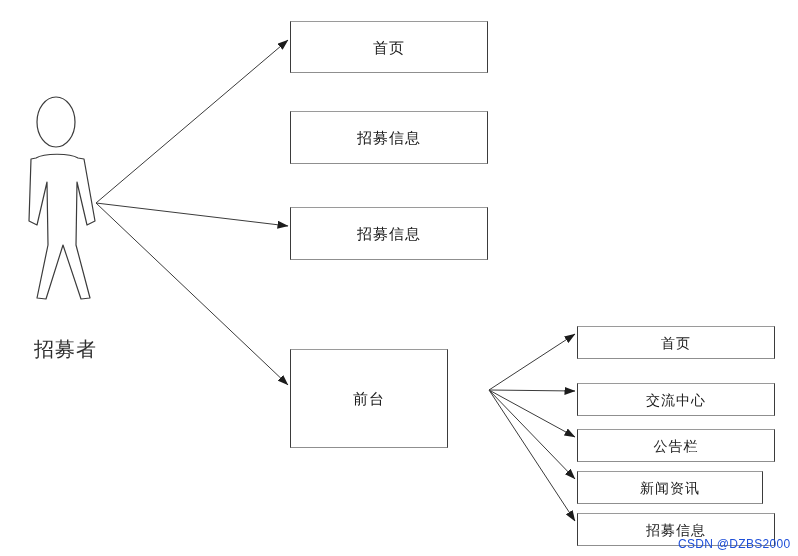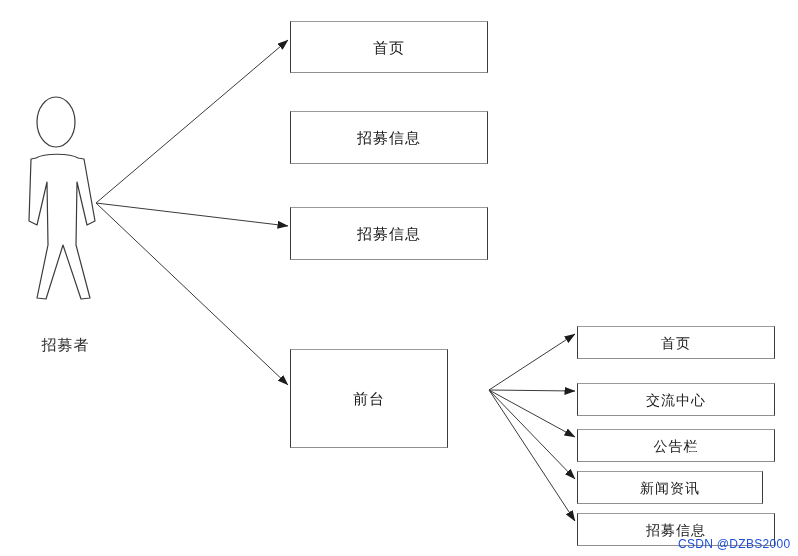--- a/index.html
+++ b/index.html
@@ -65,21 +65,21 @@
     height: 210px;
     z-index: 2;
   }
   #actor-label {
     position: absolute;
     left: 18px;
     top: 336px;
     width: 95px;
     text-align: center;
     color: #2d2d2d;
-    font-size: 15px;
+    font-size: 20px;
     letter-spacing: 1px;
     z-index: 2;
   }
   #watermark {
     position: absolute;
     left: 678px;
     top: 537px;
     color: #1d4ed8;
     font-size: 12px;
     letter-spacing: 0.3px;

